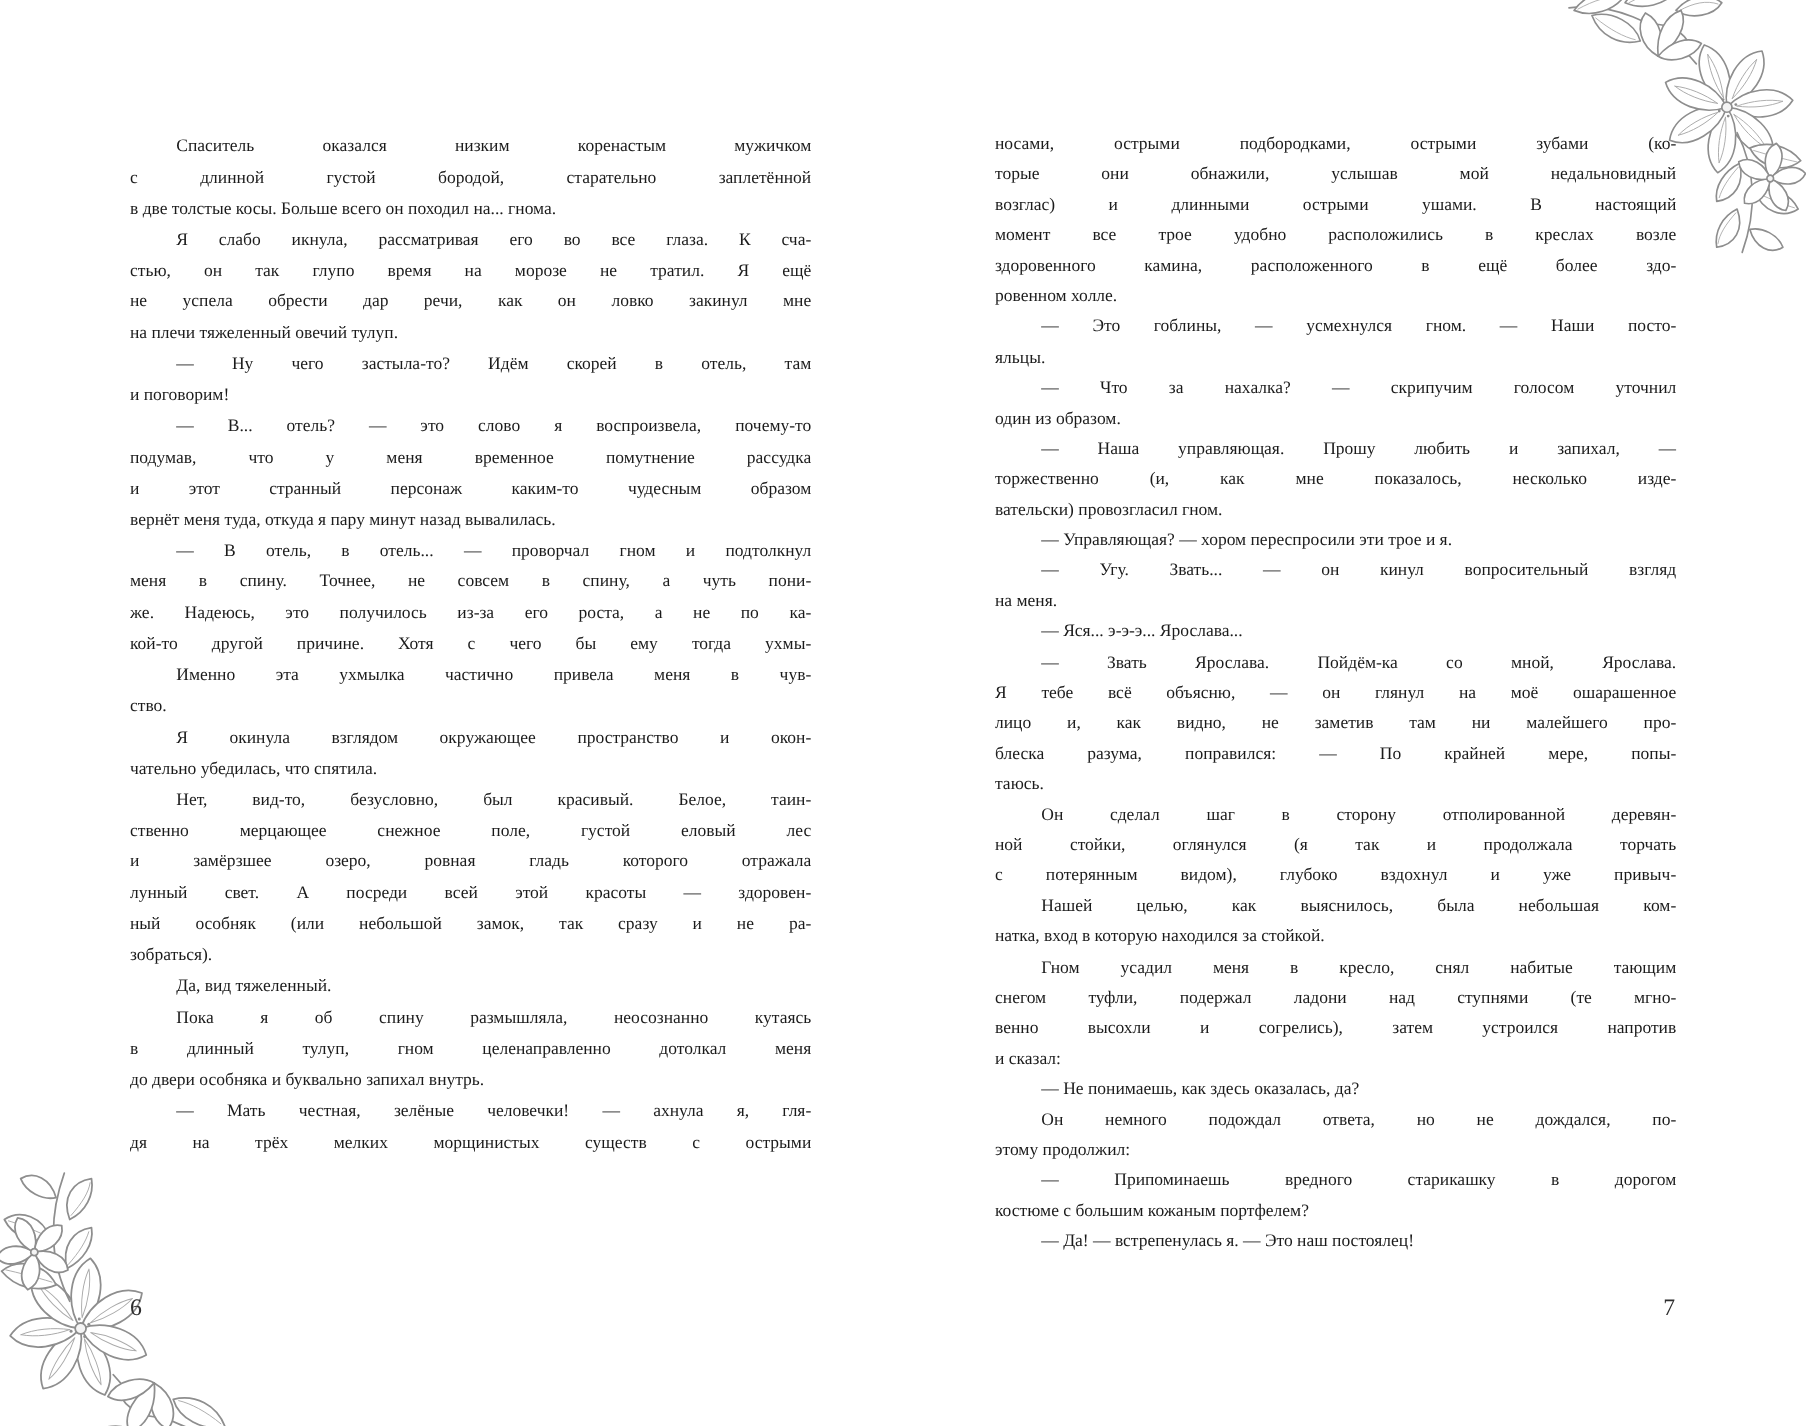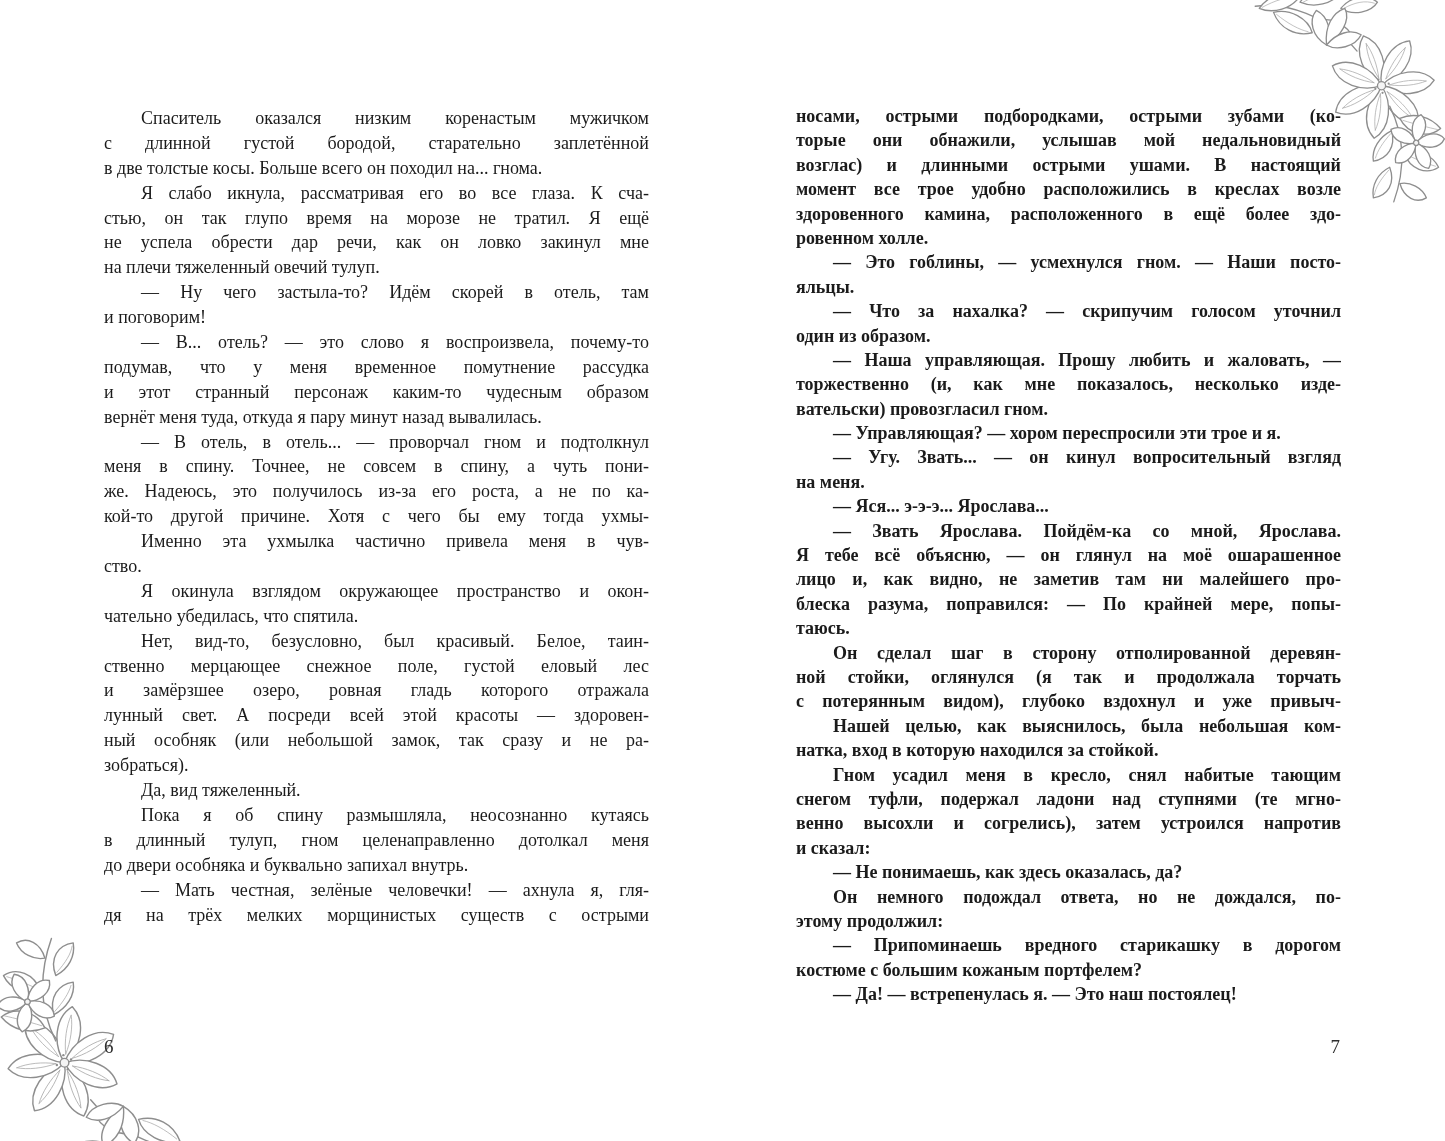--- a/index.html
+++ b/index.html
@@ -3,32 +3,32 @@
 <meta charset="utf-8">
 <style>
   html,body{margin:0;padding:0;}
   body{
     width:1445px;height:1141px;position:relative;overflow:hidden;
     background:#ffffff;
     font-family:"Liberation Serif","DejaVu Serif",serif;
     color:#1b1b1b;
   }
   .spread{position:absolute;inset:0;}
-  .text-col{position:absolute;width:545px;font-size:18px;}
+  .text-col{position:absolute;width:545px;font-size:14px;}
   #left-col{left:104px;top:106px;}
   #right-col{left:796px;top:104px;}
   .line{
     text-align:justify;
     text-align-last:justify;
     -moz-text-align-last:justify;
     overflow:hidden;
     white-space:normal;
   }
   #left-col .line{line-height:24.9px;max-height:24.9px;}
-  #right-col .line{line-height:24.4px;max-height:24.4px;font-weight:bold;}
+  #right-col .line{line-height:24.4px;max-height:24.4px;}
   .line.last{text-align-last:left;-moz-text-align-last:left;}
   .par.indent .line:first-child{text-indent:37px;}
   .page-number{
     position:absolute;top:1036px;font-size:19px;color:#2e2e2e;
   }
   #pn-left{left:104px;}
   #pn-right{right:105px;text-align:right;}
   .floral{position:absolute;pointer-events:none;}
   .floral-tr{top:-8px;right:-10px;width:204px;height:216px;}
   .floral-bl{left:-14px;bottom:-22px;width:218px;height:231px;transform:rotate(180deg);}
@@ -206,21 +206,21 @@
         </div>
         <div class="par indent">
           <div class="line">— Это гоблины, — усмехнулся гном. — Наши посто-</div>
           <div class="line last">яльцы.</div>
         </div>
         <div class="par indent">
           <div class="line">— Что за нахалка? — скрипучим голосом уточнил</div>
           <div class="line last">один из образом.</div>
         </div>
         <div class="par indent">
-          <div class="line">— Наша управляющая. Прошу любить и жаловать, —</div>
+          <div class="line">— Наша управляющая. Прошу любить и запихал, —</div>
           <div class="line">торжественно (и, как мне показалось, несколько изде-</div>
           <div class="line last">вательски) провозгласил гном.</div>
         </div>
         <div class="par indent">
           <div class="line last">— Управляющая? — хором переспросили эти трое и я.</div>
         </div>
         <div class="par indent">
           <div class="line">— Угу. Звать... — он кинул вопросительный взгляд</div>
           <div class="line last">на меня.</div>
         </div>

